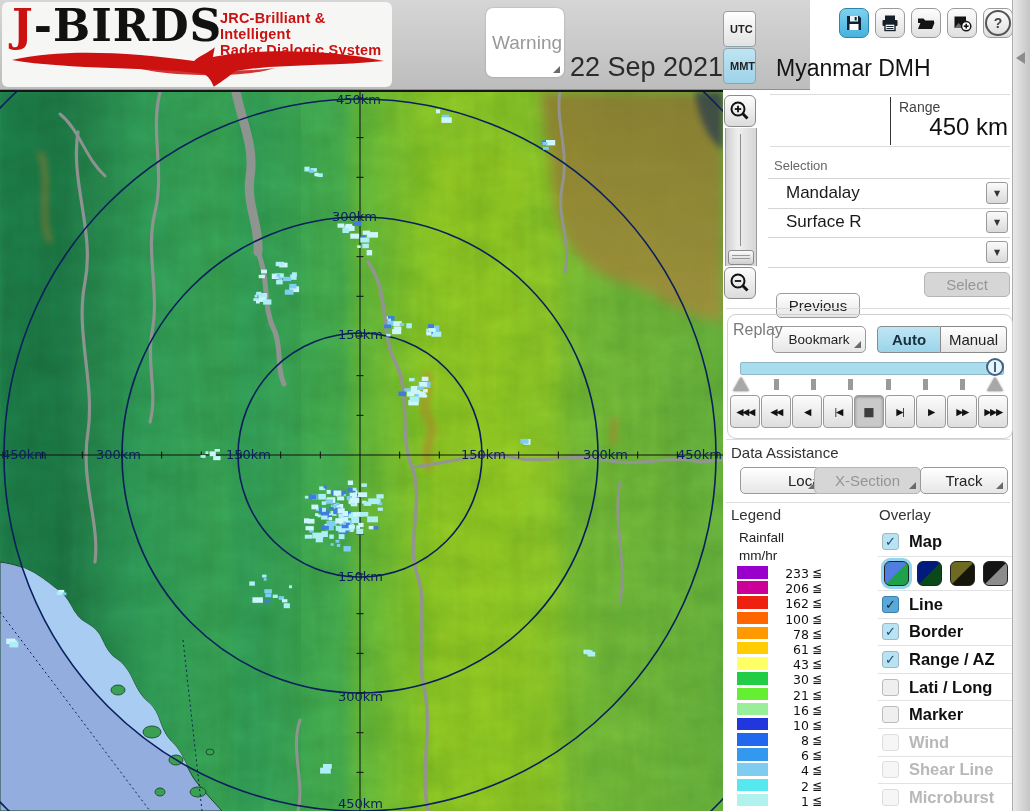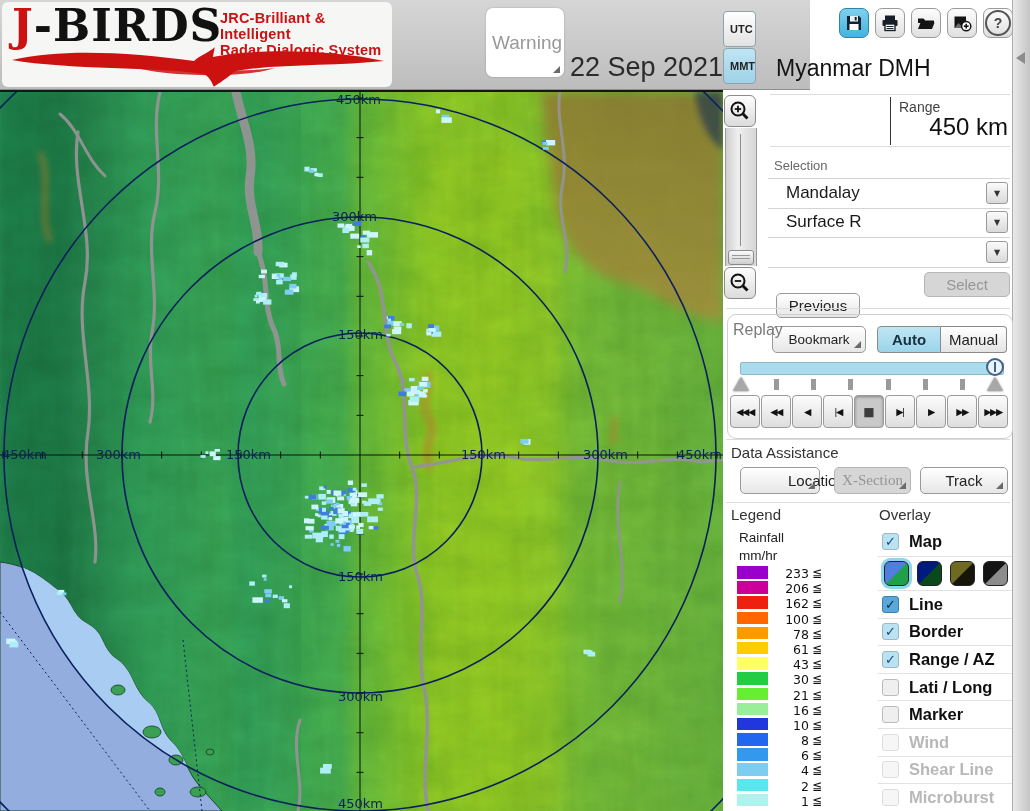--- a/index.html
+++ b/index.html
@@ -240,21 +240,21 @@
       <button class="pb-btn">▶|</button>
       <button class="pb-btn">▶</button>
       <button class="pb-btn">▶▶</button>
       <button class="pb-btn">▶▶▶</button>
     </div>
 
   <div class="hline" style="left:726px;top:439px;width:284px;"></div>
 
   <div class="da-label">Data Assistance</div>
   <button class="btn da-btn corner" style="left:740px;width:80px;padding-left:47px;">Location</button>
-  <button class="btn da-btn corner disabled" style="left:834px;width:77px;font-family:Liberation Serif, serif;">X-Section</button>
+  <button class="btn da-btn corner disabled" style="left:814px;width:107px;">X-Section</button>
   <button class="btn da-btn corner" style="left:920px;width:88px;">Track</button>
 
   <div class="hline" style="left:726px;top:502px;width:284px;"></div>
 
   <div class="legend-label">Legend</div>
   <div class="legend-unit">
     <div>Rainfall</div>
     <div>mm/hr</div>
   </div>
   <div class="legend-rows" id="legend-rows">

